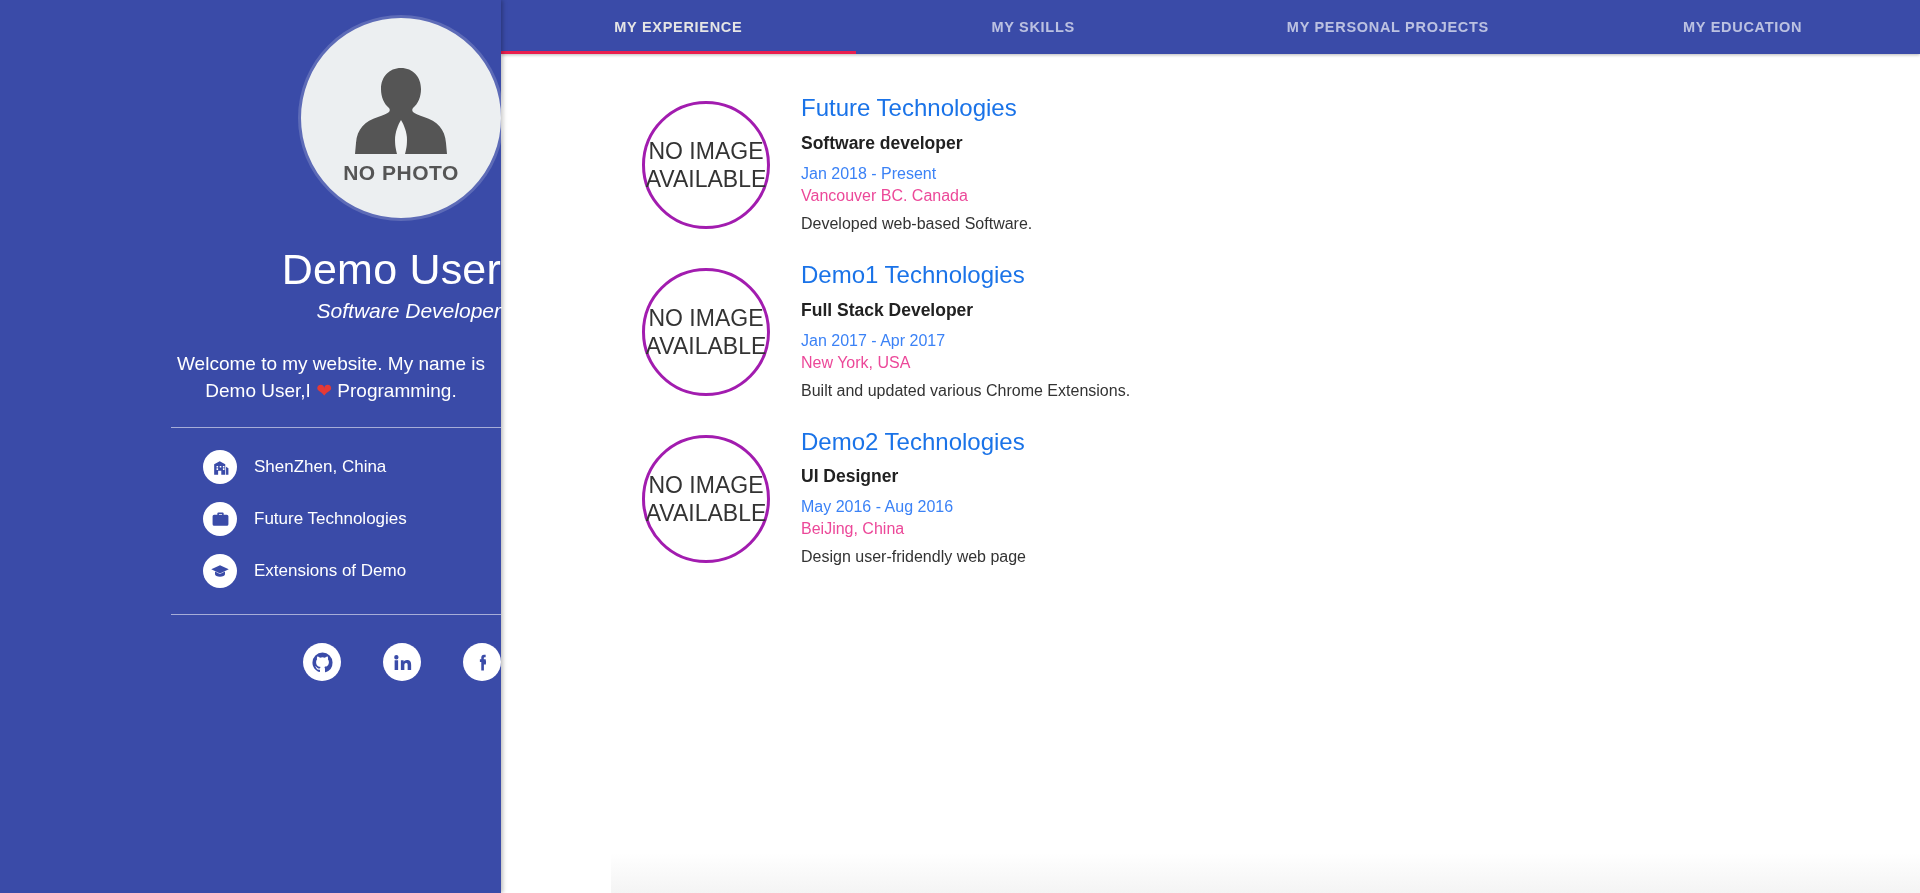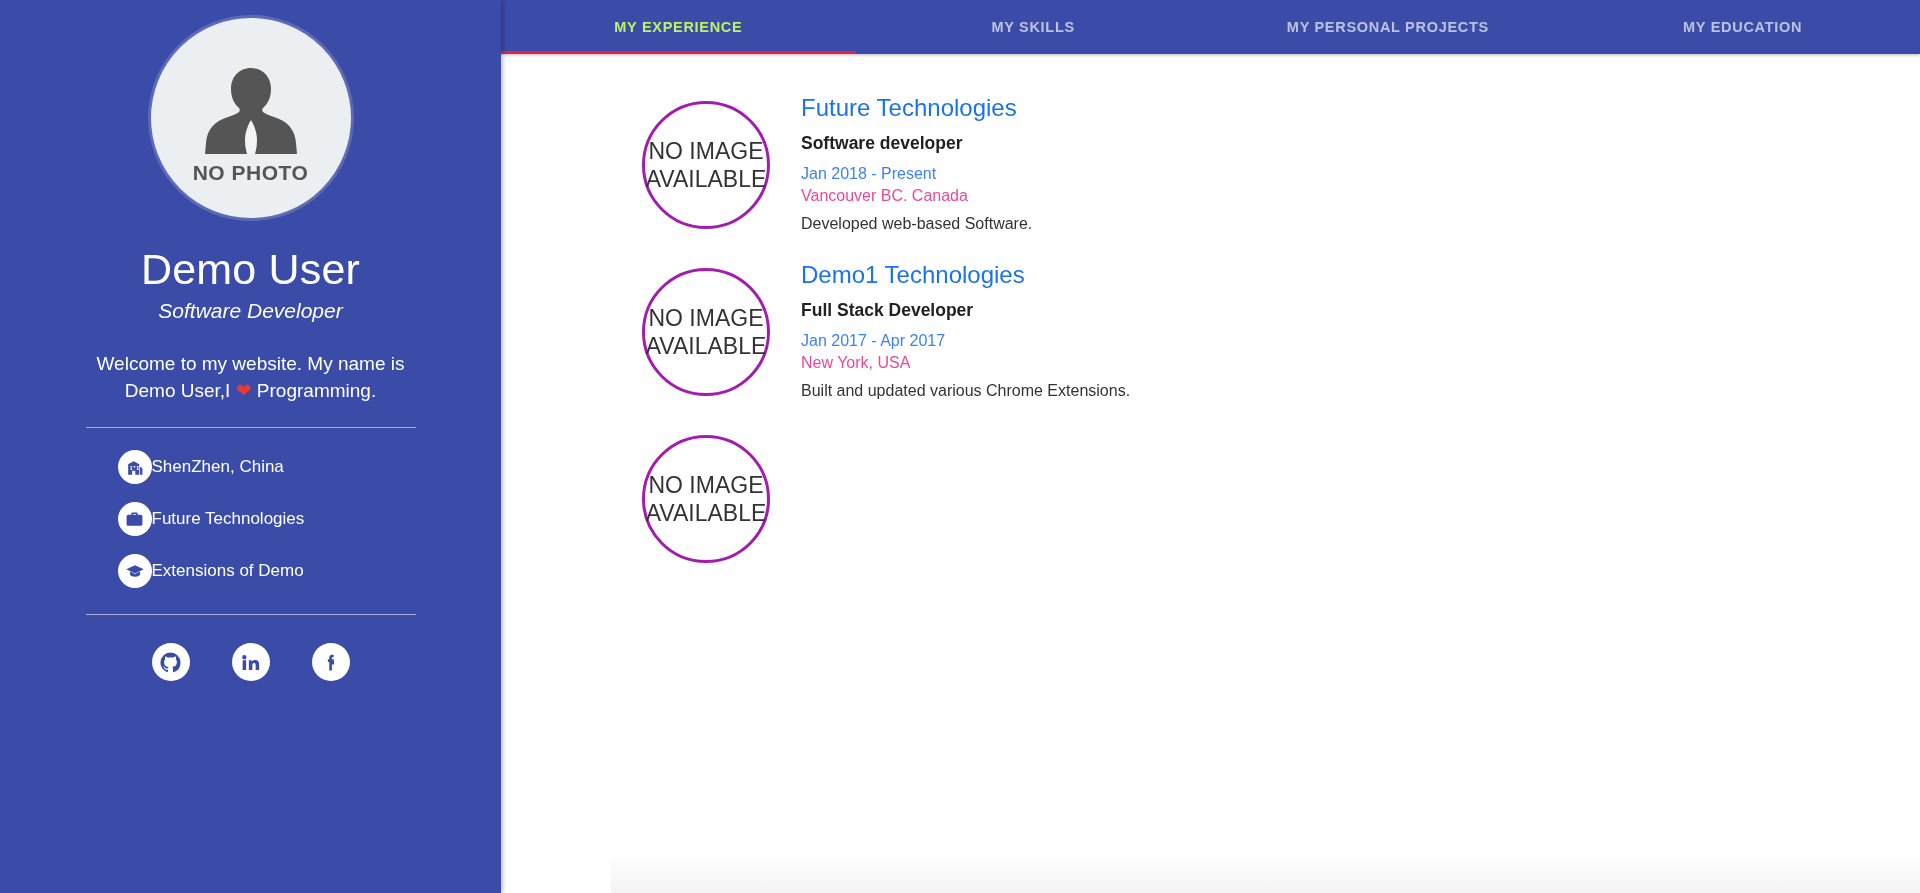--- a/index.html
+++ b/index.html
@@ -22,21 +22,21 @@
   .sidebar {
     width: 501px;
     min-width: 501px;
     height: 893px;
     background: #3949ab;
     background: #3a4ba8;
     position: relative;
     padding-top: 18px;
     display: flex;
     flex-direction: column;
-    align-items: center;
+    align-items: flex-end;
     box-shadow: 2px 0 4px rgba(0,0,0,0.25);
     z-index: 5;
   }
   .avatar-wrap {
     width: 200px;
     height: 200px;
     border-radius: 50%;
     background: #eceff1;
     border: 4px solid #eceff1;
     box-shadow: 0 0 0 3px rgba(255,255,255,0.18);
@@ -93,20 +93,21 @@
     margin-top: 22px;
     width: 330px;
     display: flex;
     flex-direction: column;
     gap: 18px;
     padding-left: 32px;
   }
   .info-row {
     display: flex;
     align-items: center;
+    gap: 17px;
   }
   .info-badge {
     width: 34px;
     height: 34px;
     min-width: 34px;
     border-radius: 50%;
     background: #ffffff;
     display: flex;
     align-items: center;
     justify-content: center;
@@ -165,21 +166,21 @@
     align-items: center;
     justify-content: center;
     font-size: 14.5px;
     font-weight: bold;
     letter-spacing: 0.7px;
     color: rgba(255,255,255,0.66);
     cursor: pointer;
     position: relative;
     user-select: none;
   }
-  .tab.active { color: #bef264; }
+  .tab.active { color: #e5e5e5; }
   .tab.active::after {
     content: "";
     position: absolute;
     left: 0; right: 0; bottom: 0;
     height: 3px;
     background: #e91e4e;
   }
   .content {
     flex: 1;
     overflow: hidden;
@@ -374,20 +375,27 @@
             <div class="exp-location">New York, USA</div>
             <div class="exp-desc">Built and updated various Chrome Extensions.</div>
           </div>
         </div>
 
         <div class="exp-item">
           <div class="exp-logo">
             <span>NO IMAGE</span>
             <span>AVAILABLE</span>
           </div>
+          <div class="exp-body">
+            <div class="exp-company">Demo2 Technologies</div>
+            <div class="exp-title">UI Designer</div>
+            <div class="exp-dates">May 2016 - Aug 2016</div>
+            <div class="exp-location">BeiJing, China</div>
+            <div class="exp-desc">Design user-fridendly web page</div>
+          </div>
         </div>
 
       </div>
       <div class="page-shadow"></div>
     </div>
 
   </section>
 
 </div>
 

